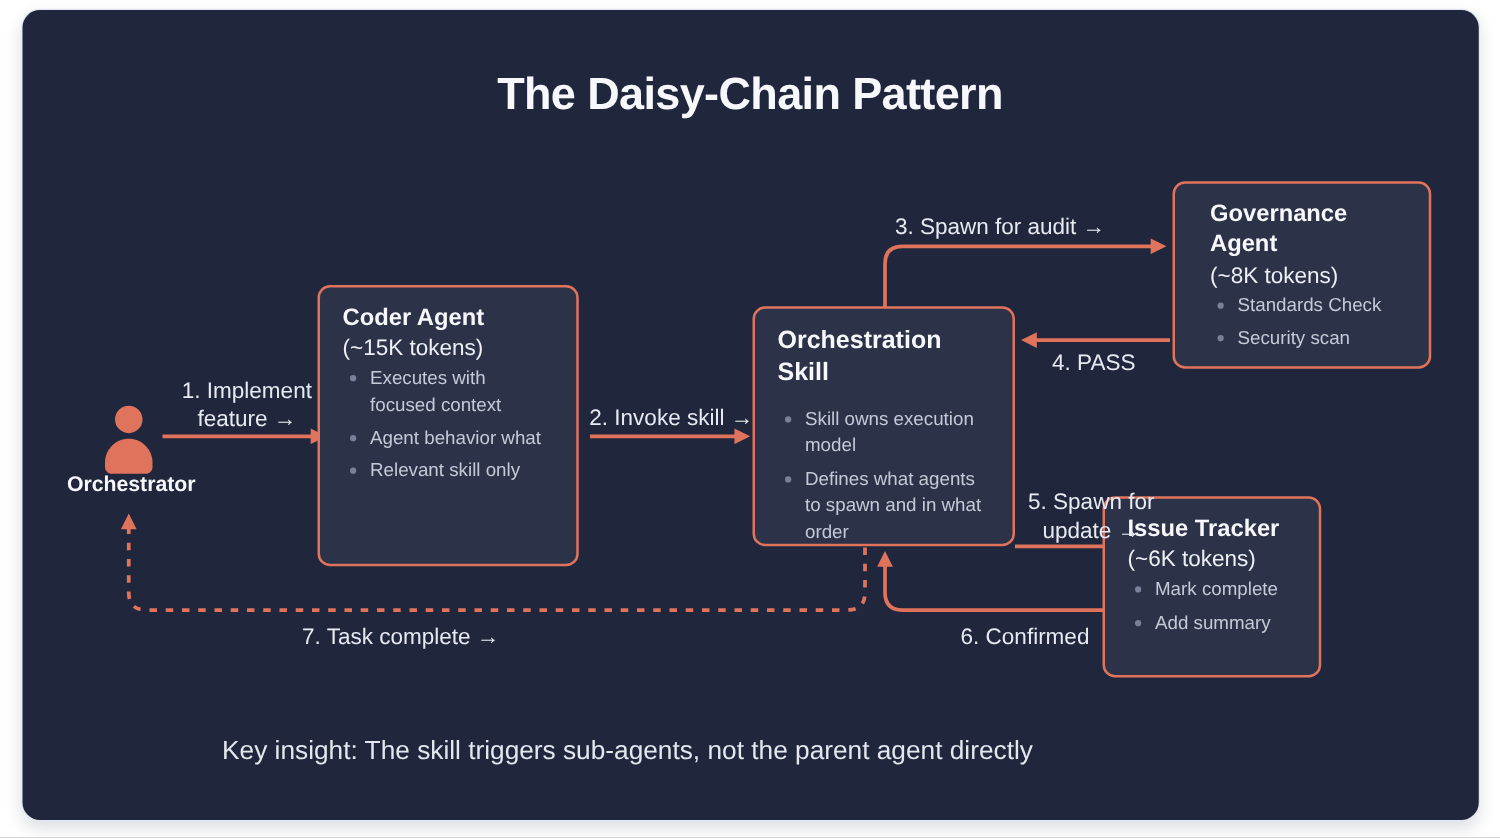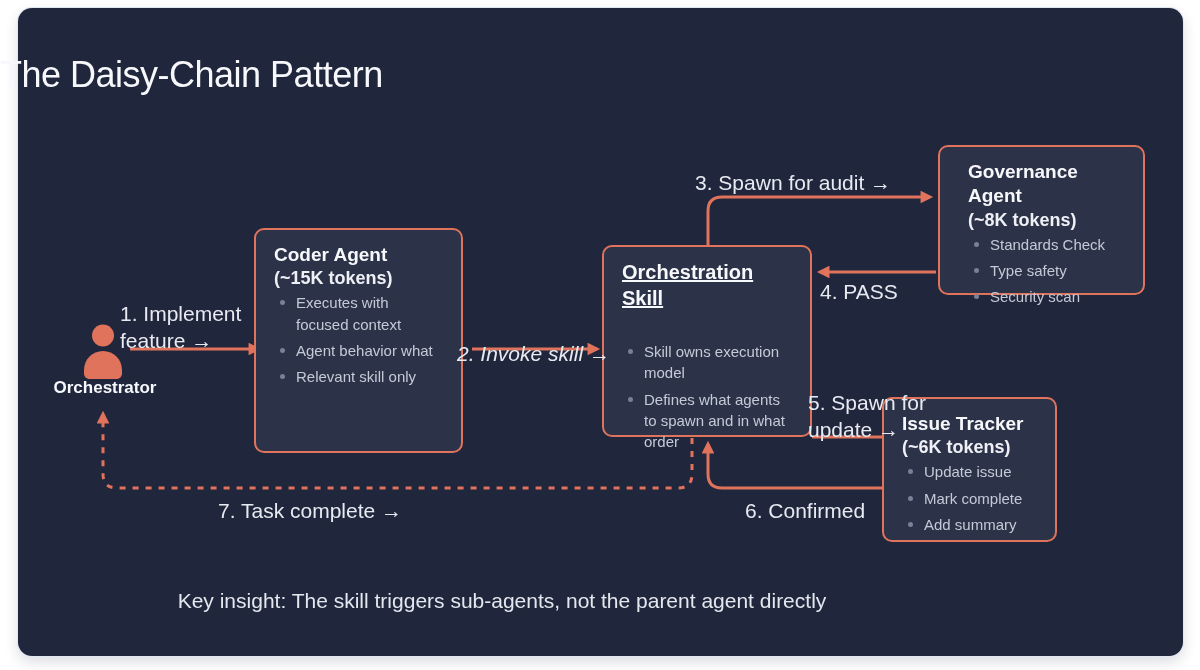--- a/index.html
+++ b/index.html
@@ -11,44 +11,44 @@
     --label-text:#e7eaf1;
     --page-bg:#ffffff;
   }
   *{margin:0;padding:0;box-sizing:border-box;}
   html,body{width:1200px;height:670px;background:var(--page-bg);
     font-family:"Liberation Sans","DejaVu Sans",sans-serif;overflow:hidden;}
   .stage{position:relative;width:1200px;height:670px;background:var(--page-bg);}
   .panel{position:absolute;left:18px;top:8px;width:1165px;height:648px;
     background:var(--panel-bg);border-radius:14px;
     box-shadow:0 0 0 1px #dfe8f3,0 6px 14px rgba(30,40,70,.16);}
-  .title{position:absolute;left:0;top:54px;width:1200px;text-align:left;
-    font-size:36px;font-weight:400;color:var(--title-text);letter-spacing:-.5px;}
+  .title{position:absolute;left:0;top:54px;width:1200px;text-align:center;
+    font-size:36px;font-weight:700;color:var(--title-text);letter-spacing:-.5px;}
   .insight{position:absolute;left:0;top:589px;width:1004px;text-align:center;
     font-size:21px;color:#e3e7ee;}
   svg.edges{position:absolute;left:0;top:0;width:1200px;height:670px;pointer-events:none;}
   .node{position:absolute;background:var(--node-bg);border:2px solid var(--accent);
     border-radius:10px;padding:13px 18px;}
   .node h2{font-size:19px;font-weight:700;color:var(--title-text);line-height:1.28;}
-  .node .sub{font-size:18px;font-weight:700;color:#eef0f6;line-height:1.28;}
+  .node .sub{font-size:18px;font-weight:400;color:#eef0f6;line-height:1.28;}
   .node ul{list-style:none;margin-top:2px;}
   .node li{position:relative;padding-left:22px;font-size:15px;color:var(--bullet-text);
     line-height:1.42;margin-bottom:5px;}
   .node li::before{content:"";position:absolute;left:6px;top:8px;width:5px;height:5px;
     border-radius:50%;background:#78809a;}
   .node-coder{left:254px;top:228px;width:209px;height:225px;}
   .node-skill{left:602px;top:245px;width:210px;height:192px;}
-  .node-skill ul{margin-top:30px;}
-  .node-skill h2{font-size:20px;text-decoration:underline;}
+  .node-skill ul{margin-top:14px;}
+  .node-skill h2{font-size:20px;}
   .node-governance{left:938px;top:145px;width:207px;height:150px;padding-left:28px;}
   .node-issue{left:882px;top:397px;width:175px;height:145px;}
-  .edge-label{position:absolute;font-size:21px;color:var(--label-text);
+  .edge-label{position:absolute;text-align:center;font-size:18px;color:var(--label-text);
     line-height:1.28;}
   .lbl-implement{left:120px;top:301px;width:155px;}
-  .lbl-invoke{left:457px;top:341px;width:160px;font-style:italic;}
+  .lbl-invoke{left:457px;top:323px;width:160px;}
   .lbl-audit{left:695px;top:170px;width:210px;}
   .lbl-pass{left:820px;top:279px;width:110px;}
   .lbl-update{left:808px;top:390px;width:130px;}
   .lbl-confirmed{left:745px;top:498px;width:150px;}
   .lbl-complete{left:218px;top:498px;width:205px;}
   .orchestrator-icon{position:absolute;left:81px;top:324px;}
   .orchestrator-label{position:absolute;left:38px;top:378px;width:134px;text-align:center;
     font-size:17px;font-weight:700;color:var(--title-text);}
 </style>
 </head>
@@ -96,30 +96,28 @@
       <li>Skill owns execution model</li>
       <li>Defines what agents to spawn and in what order</li>
     </ul>
   </div>
 
   <div class="node node-governance">
     <h2>Governance Agent</h2>
     <div class="sub">(~8K tokens)</div>
     <ul>
       <li>Standards Check</li>
-      <li>Type safety</li>
       <li>Security scan</li>
     </ul>
   </div>
 
   <div class="node node-issue">
     <h2>Issue Tracker</h2>
     <div class="sub">(~6K tokens)</div>
     <ul>
-      <li>Update issue</li>
       <li>Mark complete</li>
       <li>Add summary</li>
     </ul>
   </div>
 
   <div class="edge-label lbl-implement">
     <div>1. Implement</div>
     <div>feature →</div>
   </div>
   <div class="edge-label lbl-invoke">2. Invoke skill →</div>

